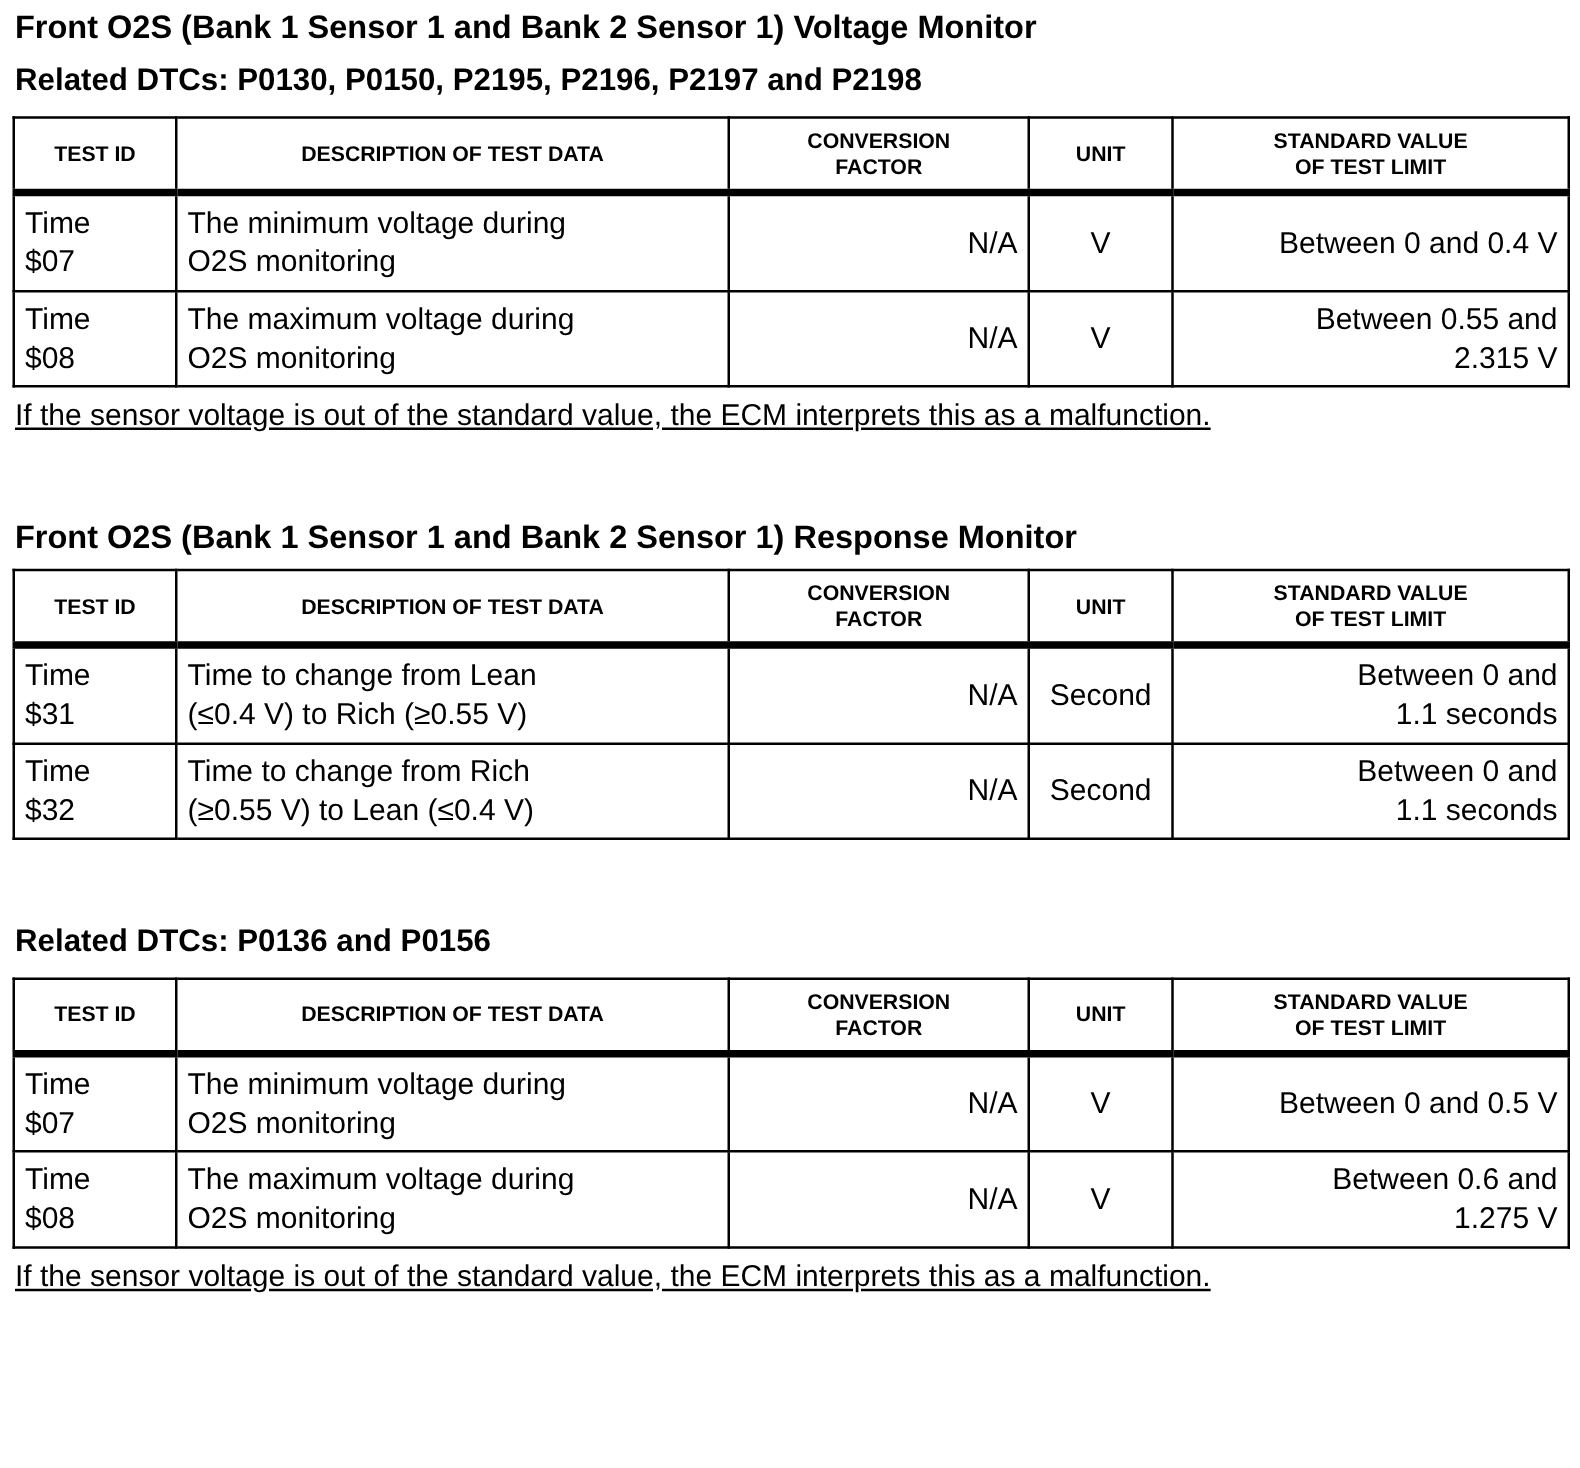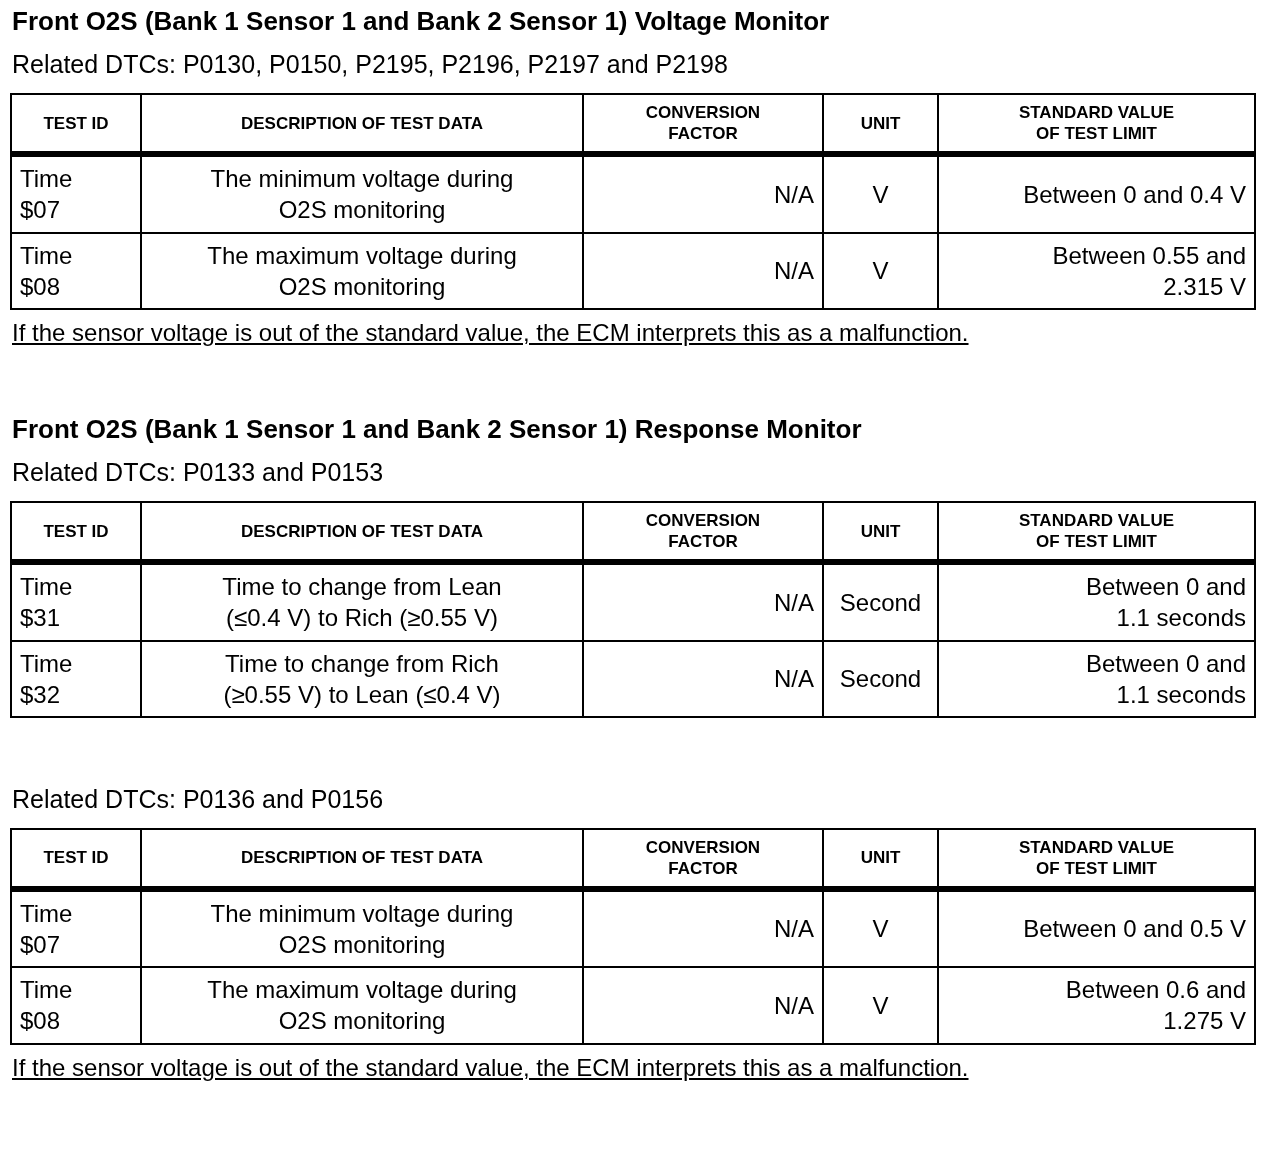--- a/index.html
+++ b/index.html
@@ -18,21 +18,21 @@
   .section { margin-bottom: 0; }
   .section + .section { margin-top: 66px; }
   .section-title {
     font-size: 26px;
     font-weight: bold;
     line-height: 1.2;
     margin: 0 0 10px 2px;
   }
   .section-dtcs {
     font-size: 25px;
-    font-weight: normal;
+    font-weight: bold;
     line-height: 1.2;
     margin: 12px 0 14px 2px;
   }
   table.spec-table {
     border-collapse: collapse;
     table-layout: fixed;
     width: 1244px;
     border: 2px solid #ef4444;
   }
   .spec-table th, .spec-table td {
@@ -50,21 +50,21 @@
     line-height: 1.25;
   }
   .spec-table tbody td {
     font-size: 24px;
     vertical-align: middle;
     padding: 6px 8px;
     height: 76px;
     line-height: 1.3;
   }
   td.c-testid { text-align: left; white-space: pre-line; }
-  td.c-desc   { text-align: center;   white-space: pre-line; }
+  td.c-desc   { text-align: left;   white-space: pre-line; }
   td.c-conv   { text-align: right; }
   td.c-unit   { text-align: center; padding-left: 2px; padding-right: 2px; }
   td.c-std    { text-align: right;   white-space: pre-line; }
   .section-note {
     font-size: 24px;
     line-height: 1.25;
     margin: 8px 0 0 2px;
     text-decoration: underline;
   }
 </style>
@@ -115,21 +115,20 @@
           <td class="c-std">Between 0.55 and
 2.315 V</td>
         </tr>
       </tbody>
     </table>
     <div class="section-note">If the sensor voltage is out of the standard value, the ECM interprets this as a malfunction.</div>
   </div>
 
   <div class="section">
     <h1 class="section-title">Front O2S (Bank 1 Sensor 1 and Bank 2 Sensor 1) Response Monitor</h1>
-    <div class="section-dtcs">Related DTCs: P0133 and P0153</div>
     <table class="spec-table">
       <colgroup>
         <col style="width:130px">
           <col style="width:442px">
           <col style="width:240px">
           <col style="width:115px">
           <col style="width:317px">
       </colgroup>
       <thead>
         <tr>

